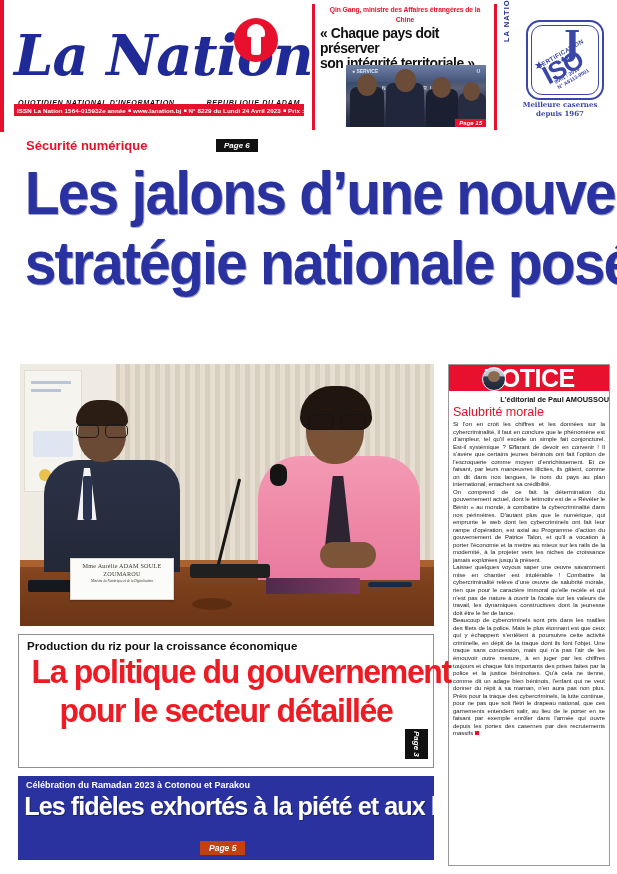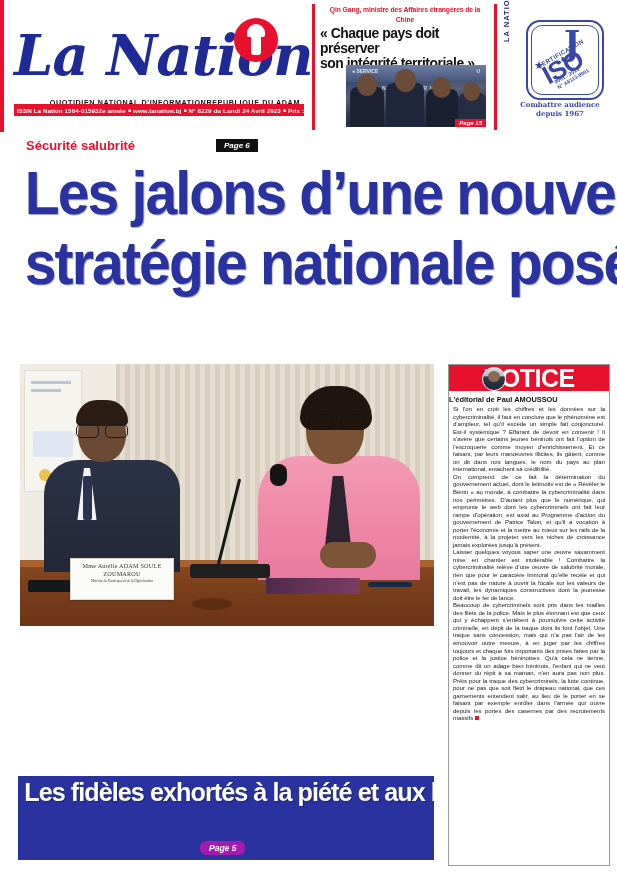--- a/index.html
+++ b/index.html
@@ -27,22 +27,22 @@
   .logo-dot:after{
     content:"";position:absolute;left:50%;top:7px;margin-left:-5px;
     width:10px;height:30px;background:#fff;border-radius:3px;
   }
   .logo-dot:before{
     content:"";position:absolute;left:50%;top:6px;margin-left:-9px;
     width:18px;height:13px;background:#fff;border-radius:9px 9px 2px 2px;
   }
   .logo-sub{
     position:absolute;left:0;top:88px;width:290px;height:12px;
-    display:flex;justify-content:flex-end;align-items:center;
-    font-size:7.2px;font-weight:700;letter-spacing:.6px;
+    display:flex;justify-content:space-between;align-items:center;
+    font-size:7.2px;font-weight:700;font-style:italic;letter-spacing:.6px;
     color:#111;padding:0 4px;box-sizing:border-box;
   }
   .issn-bar{
     position:absolute;left:14px;top:104px;width:290px;height:12px;
     background:#e8112d;color:#fff;font-size:6.2px;font-weight:700;
     display:flex;align-items:center;justify-content:space-between;
     padding:0 3px;box-sizing:border-box;white-space:nowrap;letter-spacing:.1px;
   }
   .issn-bar .sep{font-size:5px;margin:0 2px;}
 
@@ -196,21 +196,21 @@
     font-family:"Liberation Sans","DejaVu Sans",sans-serif;
   }
   .notice-face{
     position:absolute;left:33px;top:2px;width:22px;height:22px;border-radius:50%;
     background:linear-gradient(180deg,#cfd7e4 0%,#b9bfc9 38%,#2f3a4e 39%,#1e2636 100%);
     border:1.2px solid #fff;overflow:hidden;
   }
   .notice-face:after{content:"";position:absolute;left:5px;top:3px;width:12px;height:11px;
     border-radius:50%;background:#8a6a50;}
   .notice-author{
-    text-align:left;font-size:7.4px;font-weight:700;color:#111;margin-top:4px;
+    text-align:right;font-size:7.4px;font-weight:700;color:#111;margin-top:4px;
   }
   .notice-title{
     text-align:left;font-size:12.5px;color:#e8112d;padding:1px 4px 0 4px;
     font-family:"Liberation Sans","DejaVu Sans",sans-serif;
   }
   .notice-body{
     padding:2px 4px 4px 4px;font-size:6.05px;line-height:7.55px;
     text-align:justify;color:#1a1a1a;letter-spacing:-.05px;
     font-family:"Liberation Sans","DejaVu Sans",sans-serif;
   }
@@ -249,22 +249,22 @@
     color:#fff;font-size:9px;font-weight:700;padding:4px 0 0 8px;
   }
   .ram-hl{
     color:#fff;font-weight:700;text-align:center;margin-top:1px;
     font-family:"Liberation Sans","DejaVu Sans",sans-serif;
     font-size:26px;line-height:30px;letter-spacing:-1px;
     transform:scaleX(.97);transform-origin:center top;white-space:nowrap;
     text-shadow:1px 1px 0 rgba(0,0,0,.35);
   }
   .page5{
-    position:absolute;left:50%;margin-left:-26px;bottom:5px;background:#a21caf;color:#fff;
-    font-size:8.5px;font-weight:700;font-style:italic;padding:2px 9px;border-radius:6px;
+    position:absolute;left:50%;margin-left:-26px;bottom:5px;background:#c2410c;color:#fff;
+    font-size:8.5px;font-weight:700;font-style:italic;padding:2px 9px;
   }
   .edge-rule{position:absolute;background:#e8112d;}
 </style>
 </head>
 <body>
 
 <div class="page">
 
   <div class="masthead">
 
@@ -327,27 +327,27 @@
         <div class="iso-j">J</div>
         <div class="iso-cert">CERTIFICATION</div>
         <div class="iso-star">★</div>
         <div class="iso-word">ISO</div>
         <div class="iso-norm">
           <div>9001 : 2015</div>
           <div>N° A6113-9001</div>
         </div>
       </div>
       <div class="iso-foot">
-        <div>Combattre audience</div>
+        <div>Meilleure casernes</div>
         <div>depuis 1967</div>
       </div>
     </div>
   </div>
 
-  <div class="sec-kicker">Sécurité salubrité</div>
+  <div class="sec-kicker">Sécurité numérique</div>
   <div class="pagebadge-black" style="left:216px;top:139px;">Page 6</div>
 
   <div class="mainhl">
     <div>Les jalons d’une nouvelle</div>
     <div>stratégie nationale posés</div>
   </div>
 
   <div class="mainphoto">
     <div class="mp-wall"></div>
     <div class="mp-wall-l"></div>
@@ -393,29 +393,39 @@
       <div class="np2">Ministre du Numérique et de la Digitalisation</div>
     </div>
   </div>
 
   <div class="notice">
     <div class="notice-banner">
       <div class="nb-word">NOTICE</div>
       <div class="notice-face"></div>
     </div>
     <div class="notice-author">L'éditorial de Paul AMOUSSOU</div>
+    <div class="notice-title">Salubrité morale</div>
     <div class="notice-body">
       <p>Si l’on en croit les chiffres et les données sur la cybercriminalité, il faut en conclure que le phénomène est d’ampleur, tel qu’il excède un simple fait conjoncturel. Est-il systémique ? Effarant de devoir en convenir ! Il s’avère que certains jeunes béninois ont fait l’option de l’escroquerie comme moyen d’enrichissement. Et ce faisant, par leurs manœuvres illicites, ils gâtent, comme on dit dans nos langues, le nom du pays au plan international, entachent sa crédibilité.</p>
       <p>On comprend de ce fait la détermination du gouvernement actuel, dont le leitmotiv est de « Révéler le Bénin » au monde, à combattre la cybercriminalité dans nos périmètres. D’autant plus que le numérique, qui emprunte le web dont les cybercriminels ont fait leur rampe d’opération, est axial au Programme d’action du gouvernement de Patrice Talon, et qu’il a vocation à porter l’économie et la mettre au mieux sur les rails de la modernité, à la projeter vers les niches de croissance jamais explorées jusqu’à présent.</p>
       <p>Laisser quelques voyous saper une œuvre savamment mise en chantier est intolérable ! Combattre la cybercriminalité relève d’une œuvre de salubrité morale, rien que pour le caractère immoral qu’elle recèle et qui n’est pas de nature à ouvrir la focale sur les valeurs de travail, les dynamiques constructives dont la jeunesse doit être le fer de lance.</p>
       <p><span>Beaucoup de cybercriminels sont pris dans les mailles des filets de la police. Mais le plus étonnant est que ceux qui y échappent s’entêtent à poursuivre cette activité criminelle, en dépit de la traque dont ils font l’objet. Une traque sans concession, mais qui n’a pas l’air de les émouvoir outre mesure, à en juger par les chiffres toujours et chaque fois importants des prises faites par la police et la justice béninoises. Qu’à cela ne tienne, comme dit un adage bien béninois, l’enfant qui ne veut donner du répit à sa maman, n’en aura pas non plus. Prêts pour la traque des cybercriminels, la lutte continue, pour ne pas que soit flétri le drapeau national, que ces garnements entendent salir, au lieu de le porter en se faisant par exemple enrôler dans l’armée qui ouvre depuis les portes des casernes par des recrutements massifs</span><span class="endmark"></span></p>
     </div>
   </div>
 
+  <div class="ricebox">
+    <div class="rice-kicker">Production du riz pour la croissance économique</div>
+    <div class="rice-hl">
+      <div>La politique du gouvernement</div>
+      <div>pour le secteur détaillée</div>
+    </div>
+    <div class="page3">Page 3</div>
+  </div>
 
   <div class="ramadan">
+    <div class="ram-kicker">Célébration du Ramadan 2023 à Cotonou et Parakou</div>
     <div class="ram-hl">Les fidèles exhortés à la piété et aux bonnes pratiques</div>
     <div class="page5">Page 5</div>
   </div>
 
   <div class="edge-rule" style="left:0;top:0;width:4px;height:132px;"></div>
 
 </div>
 
 </body></html>

